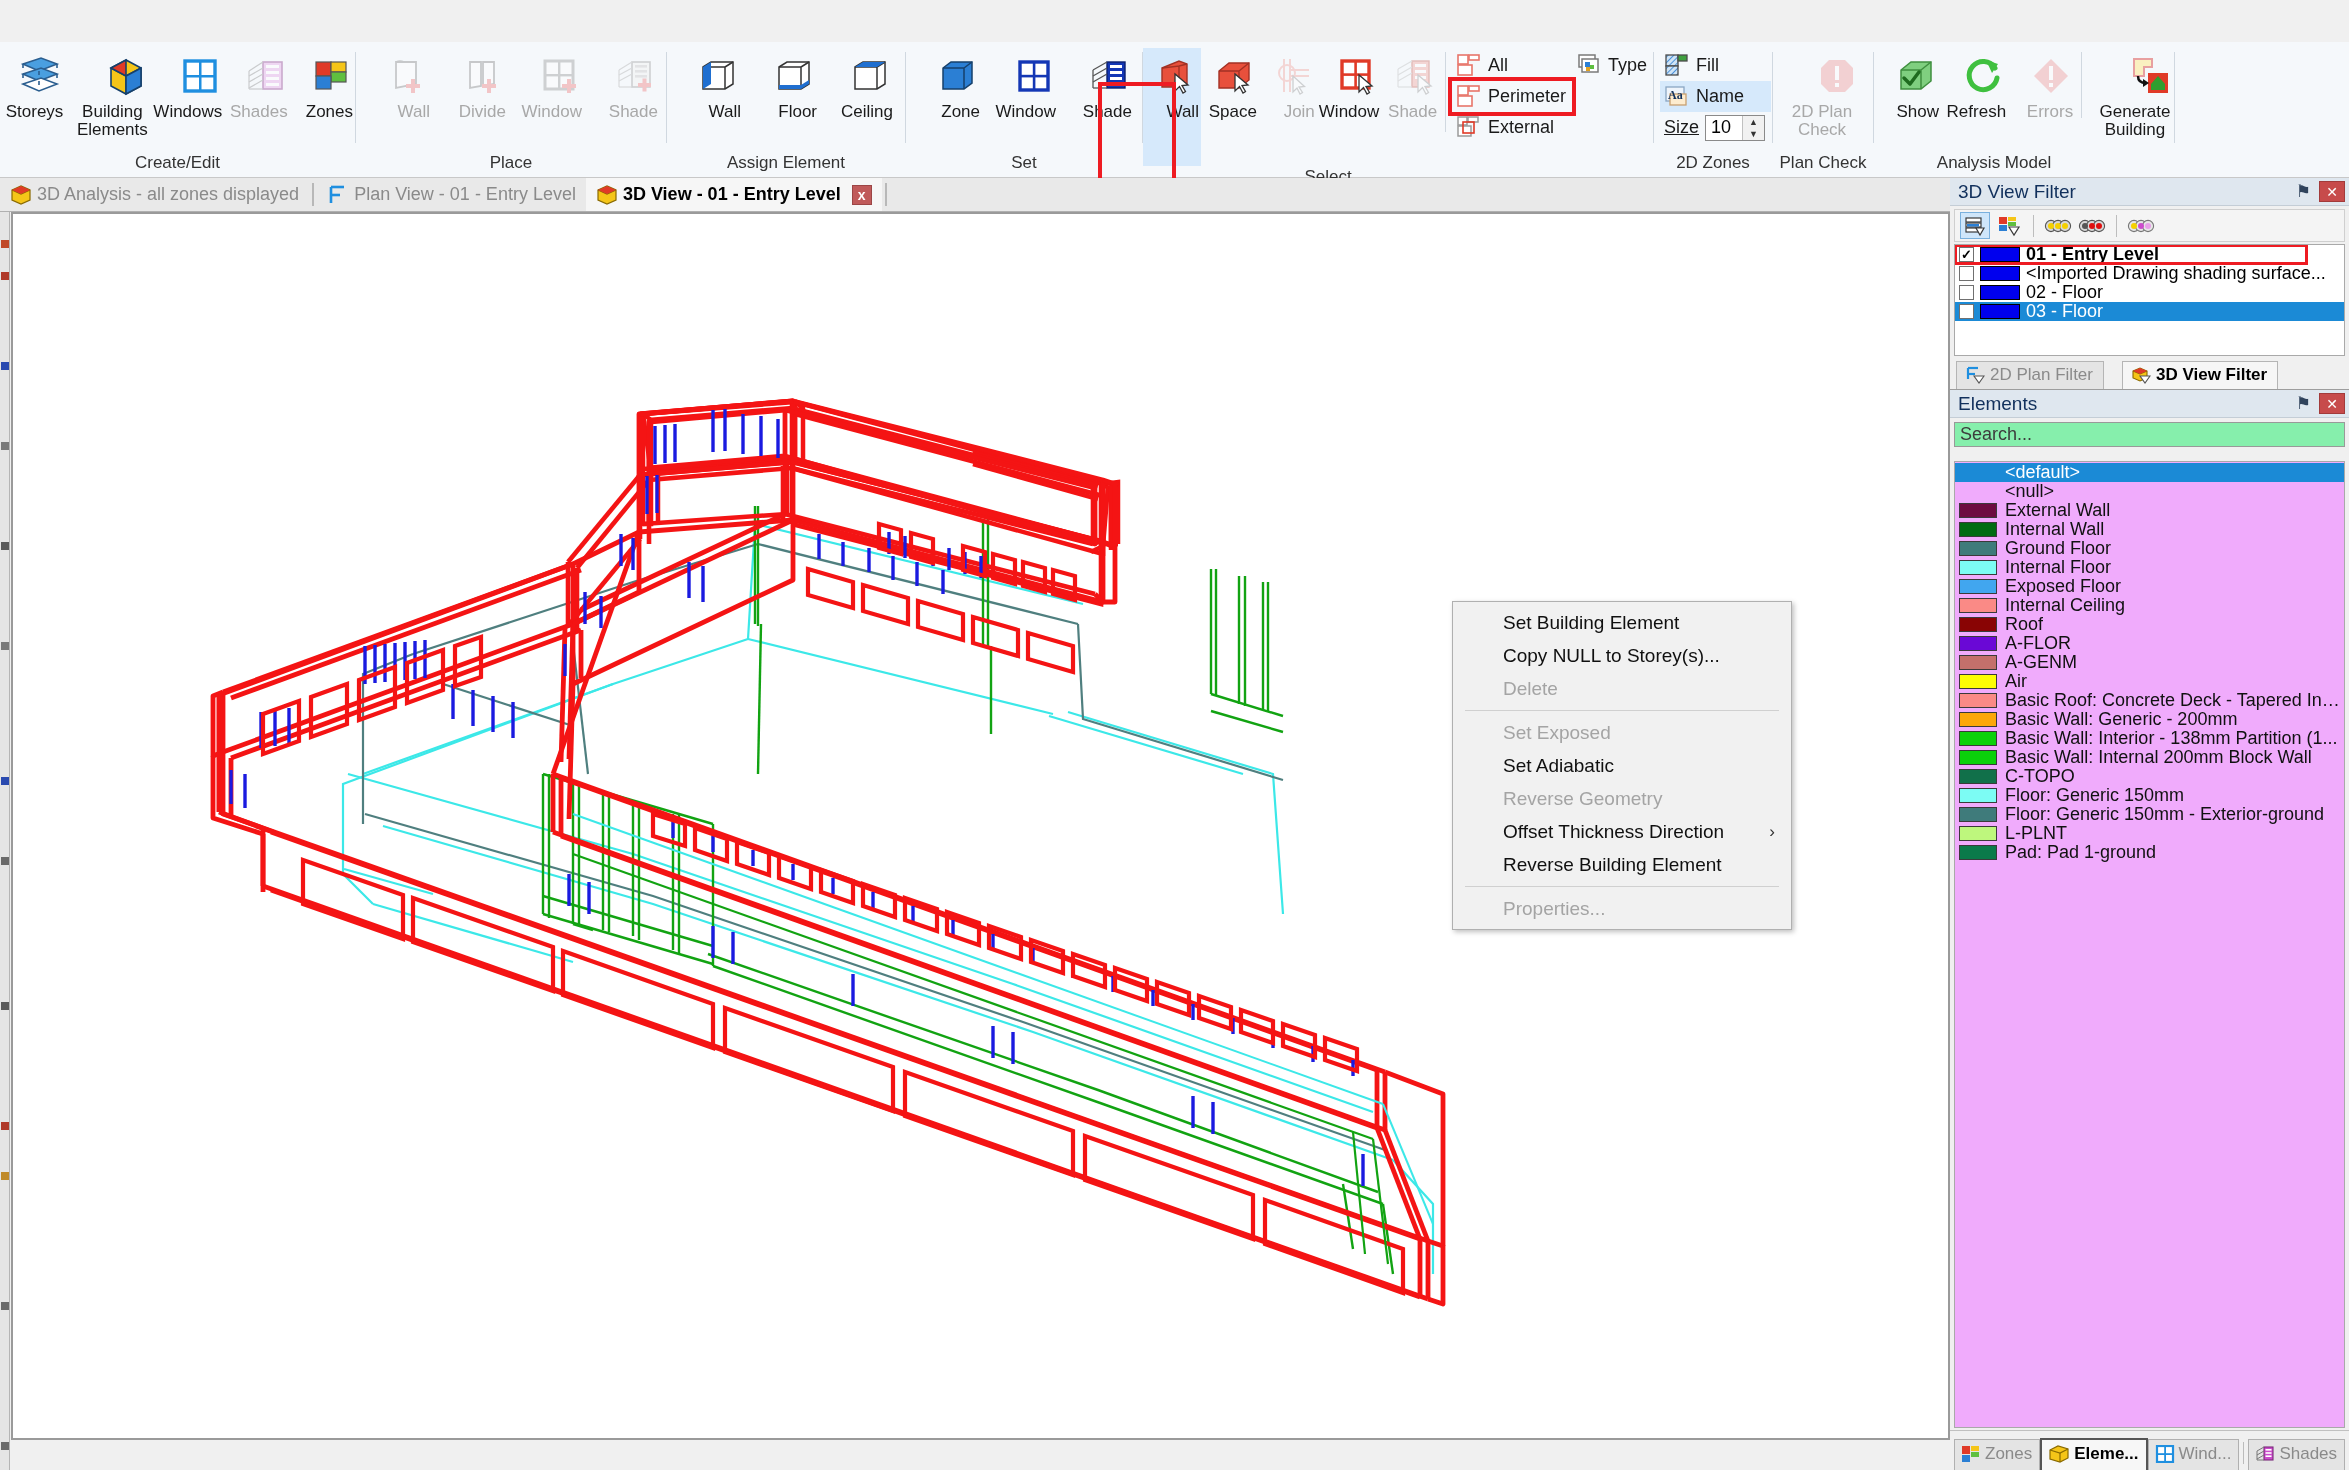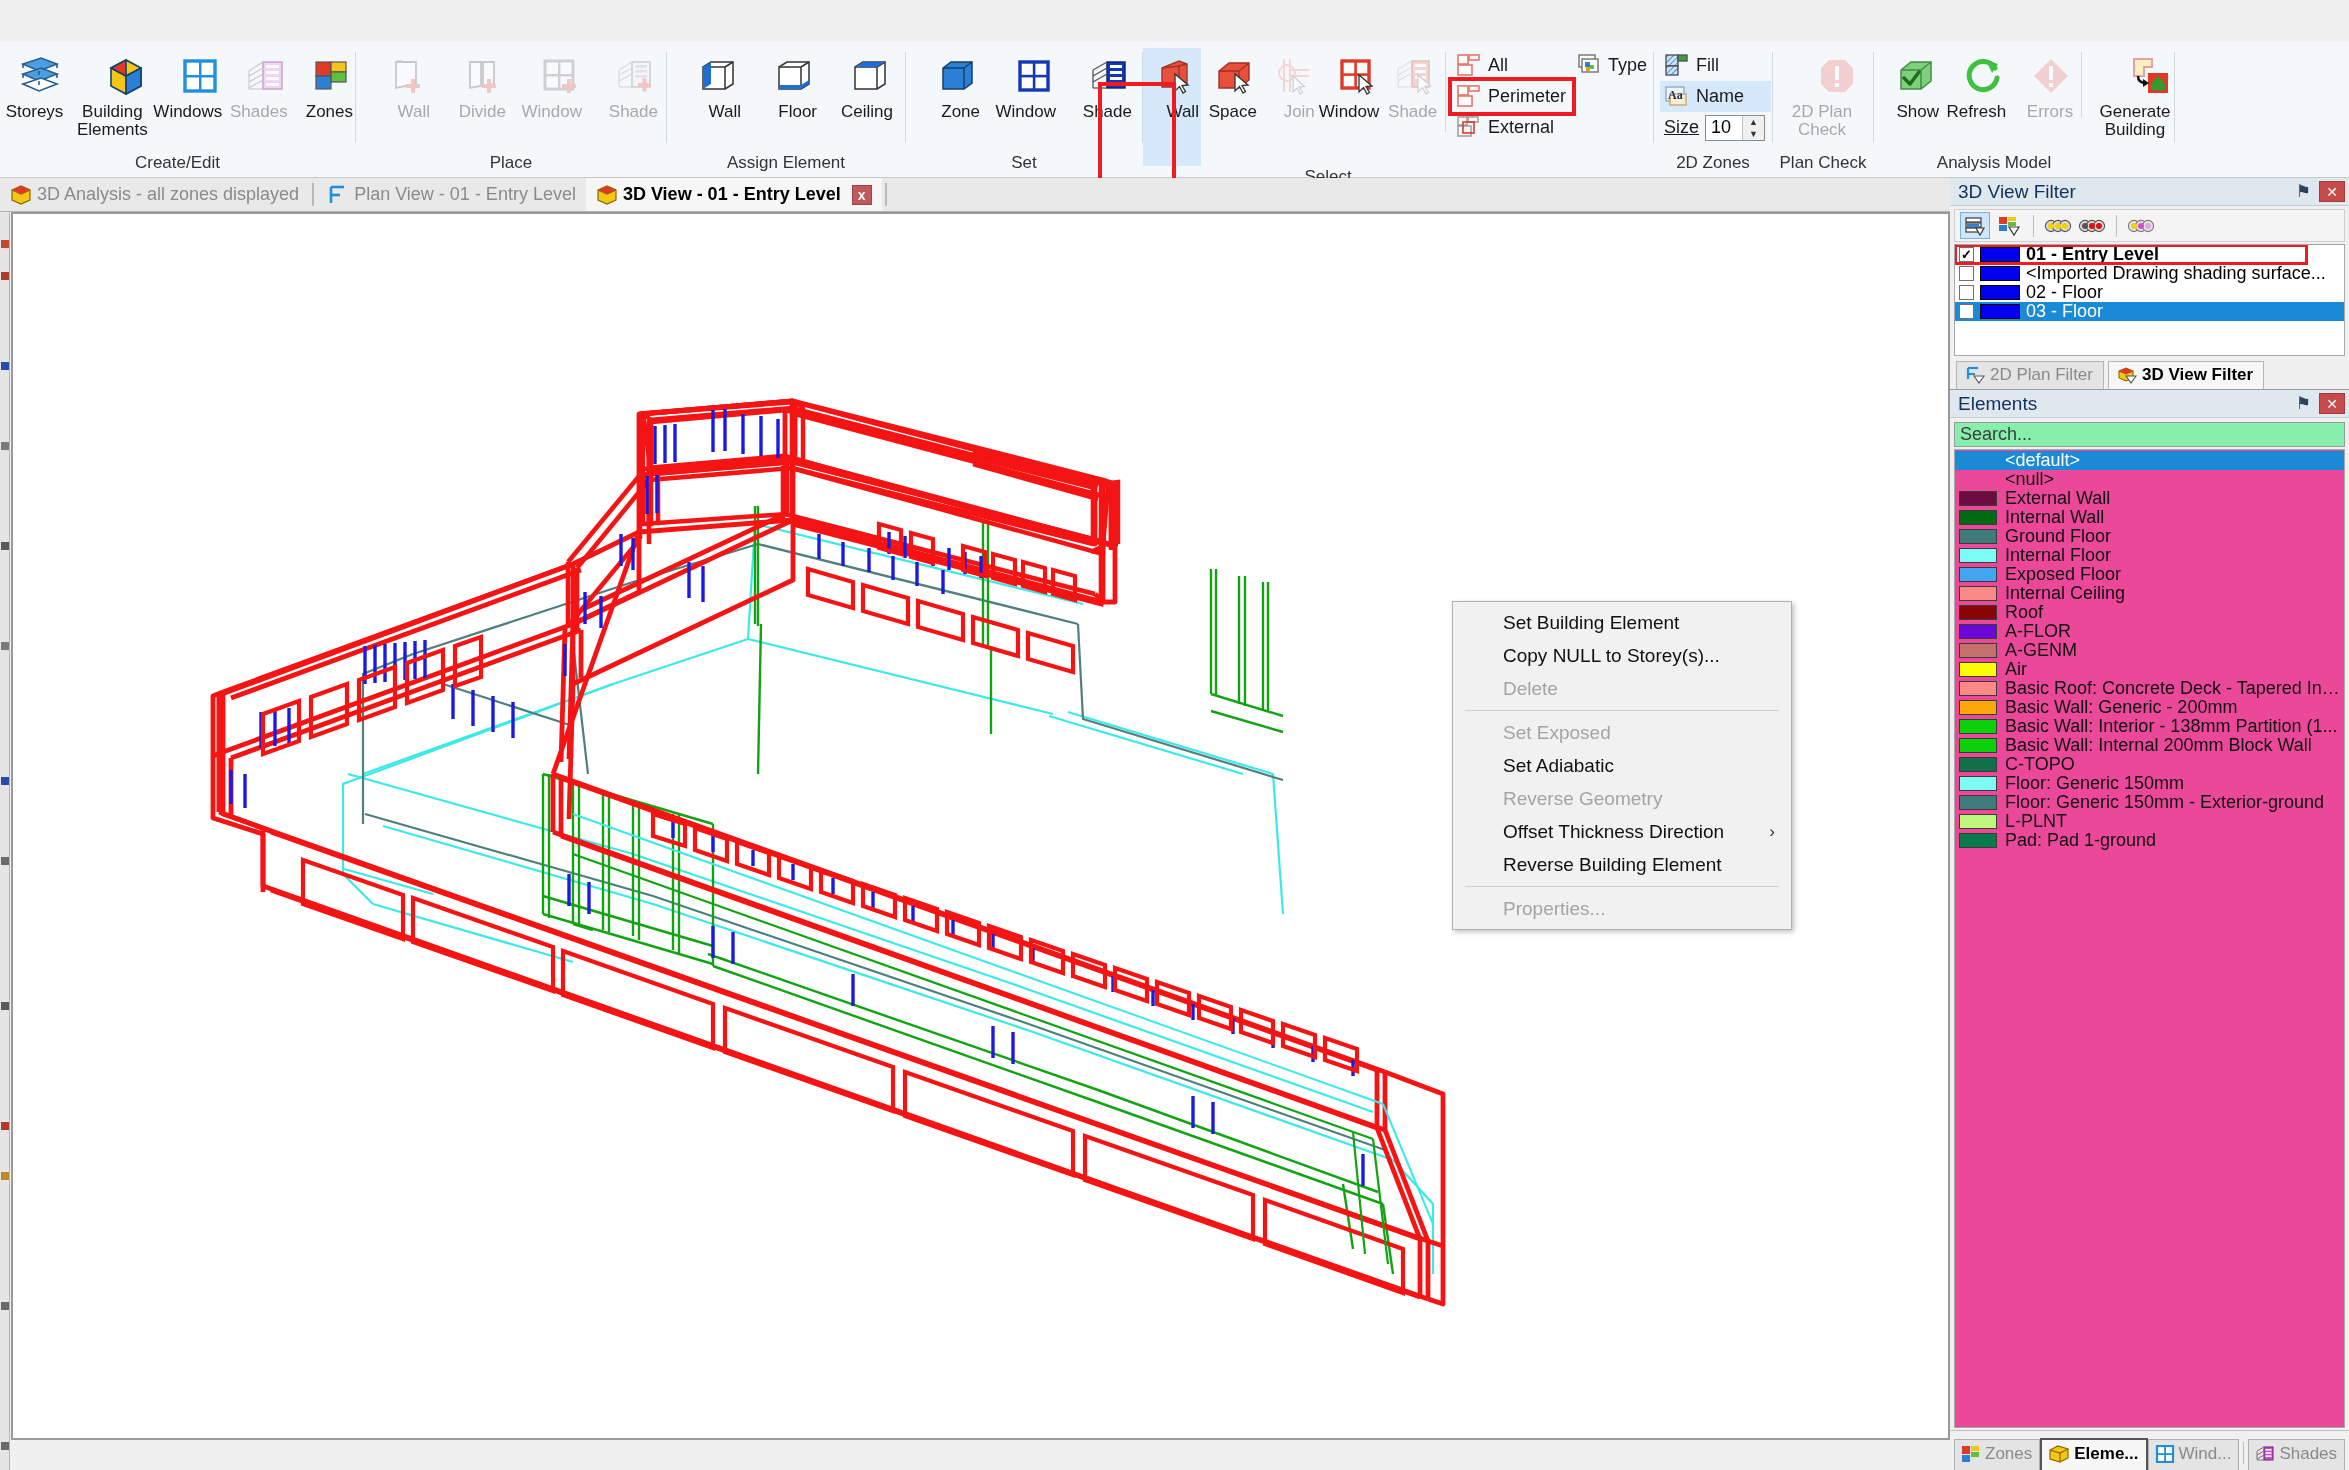--- a/index.html
+++ b/index.html
@@ -165,39 +165,39 @@
   .frow.bold { font-weight: bold; }
   .fchk {
     width: 15px; height: 15px; background: #fff; border: 1px solid #707070;
     display: flex; align-items: center; justify-content: center;
     font-size: 13px; color: #000; line-height: 1; flex: none;
   }
   .fswatch { width: 40px; height: 15px; background: #0000ee; border: 1px solid #000; flex: none; }
   .frow .ftext { overflow: hidden; text-overflow: ellipsis; }
 
   #filter-tabs {
-    height: 30px; display: flex; align-items: flex-end; padding-left: 6px; gap: 4px;
+    height: 30px; display: flex; align-items: flex-end; padding-left: 6px; gap: 18px;
     border-bottom: 1px solid #9d9d9d;
   }
   .ftab {
     display: flex; align-items: center; gap: 5px; padding: 3px 10px 4px 8px;
     font-size: 17px; color: #8a8a8a; background: #e4e4e4;
     border: 1px solid #b5b5b5; border-bottom: none; cursor: default; white-space: nowrap;
   }
   .ftab.active { background: #f6f6f6; color: #000; font-weight: bold; }
 
   
   #elementspanel { flex: 1; display: flex; flex-direction: column; min-height: 0; }
   #el-search {
     margin: 4px 4px 2px 4px; height: 25px; background: #86efac;
     border: 1px solid #999; display: flex; align-items: center; padding: 0 5px;
     font-size: 18px; color: #3c3c3c;
   }
   #el-list {
-    flex: 1; background: #ec4899; border: 1px solid #a9a9a9; margin: 0 4px 2px 4px;
+    flex: 1; background: #f0abfc; border: 1px solid #a9a9a9; margin: 12px 4px 2px 4px;
     overflow: hidden; padding-top: 1px;
   }
   .erow {
     height: 19px; display: flex; align-items: center; gap: 8px; padding: 0 4px;
     font-size: 18px; color: #111; cursor: default; white-space: nowrap;
   }
   .erow.sel { background: #1b8ad6; color: #ffffff; }
   .eswatch { width: 38px; height: 15px; border: 1px solid #3a3a3a; flex: none; }
   .espacer { width: 38px; height: 15px; flex: none; }
   .erow .etext { overflow: hidden; text-overflow: ellipsis; }

